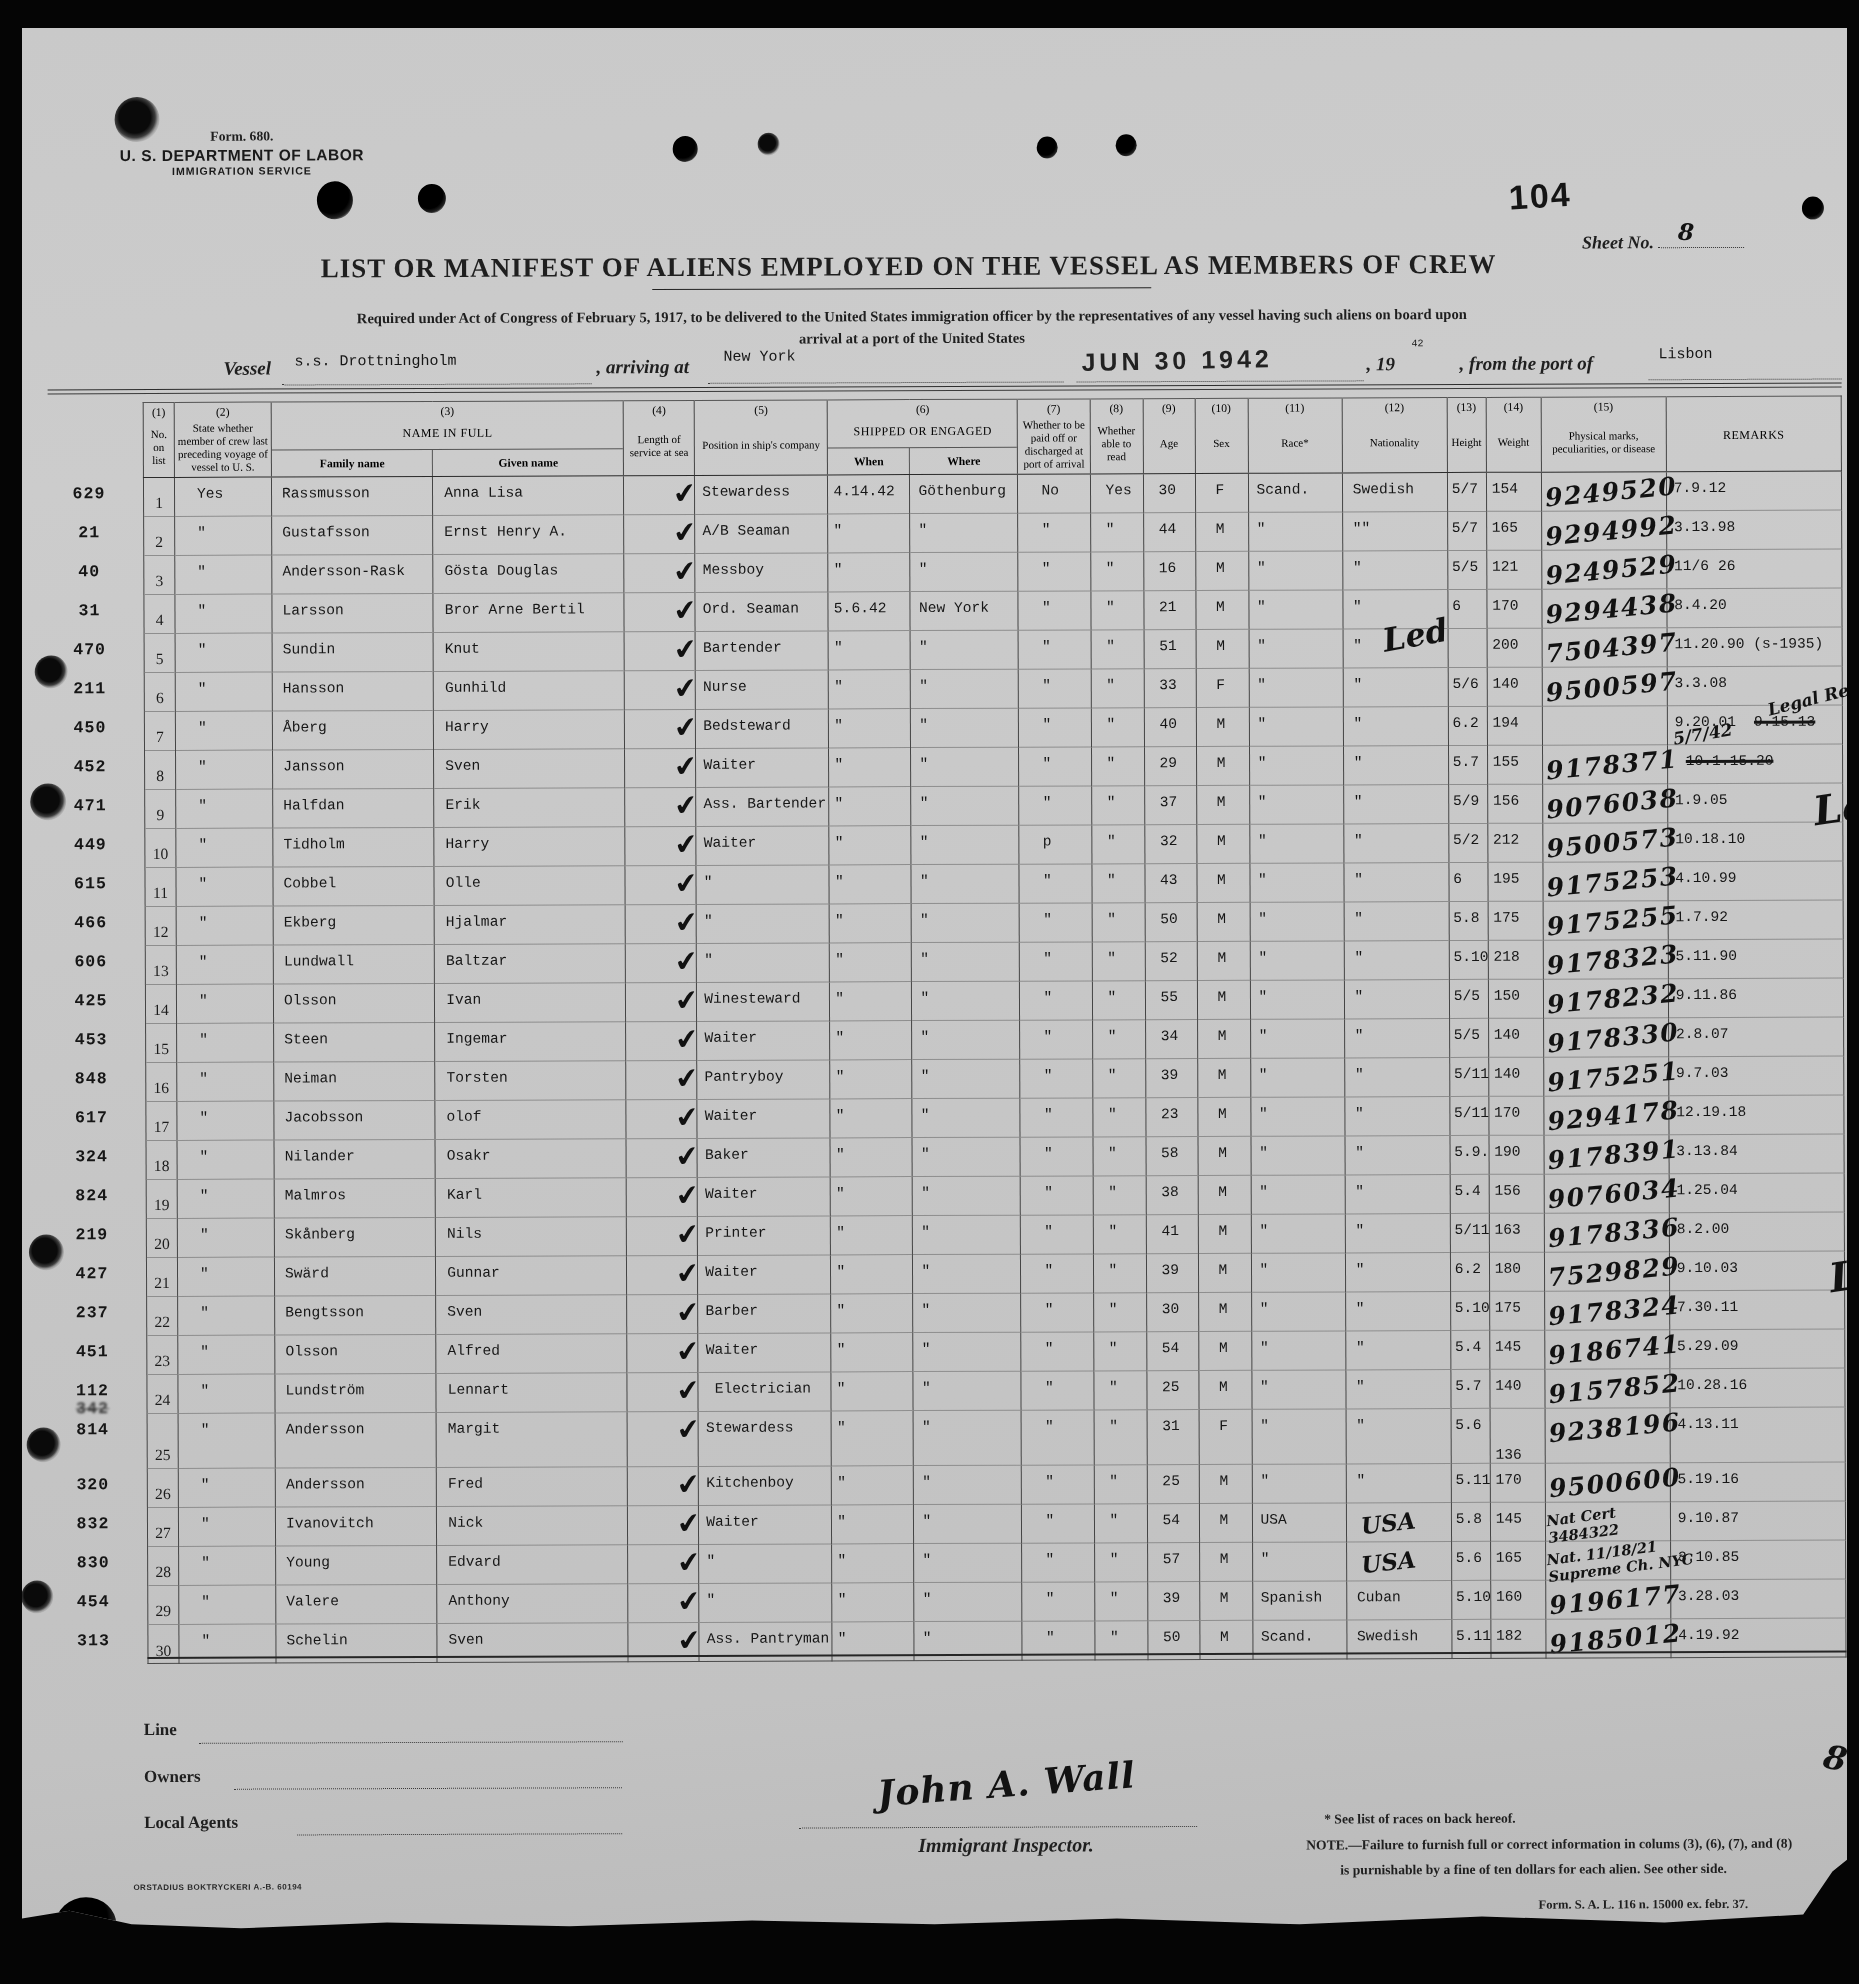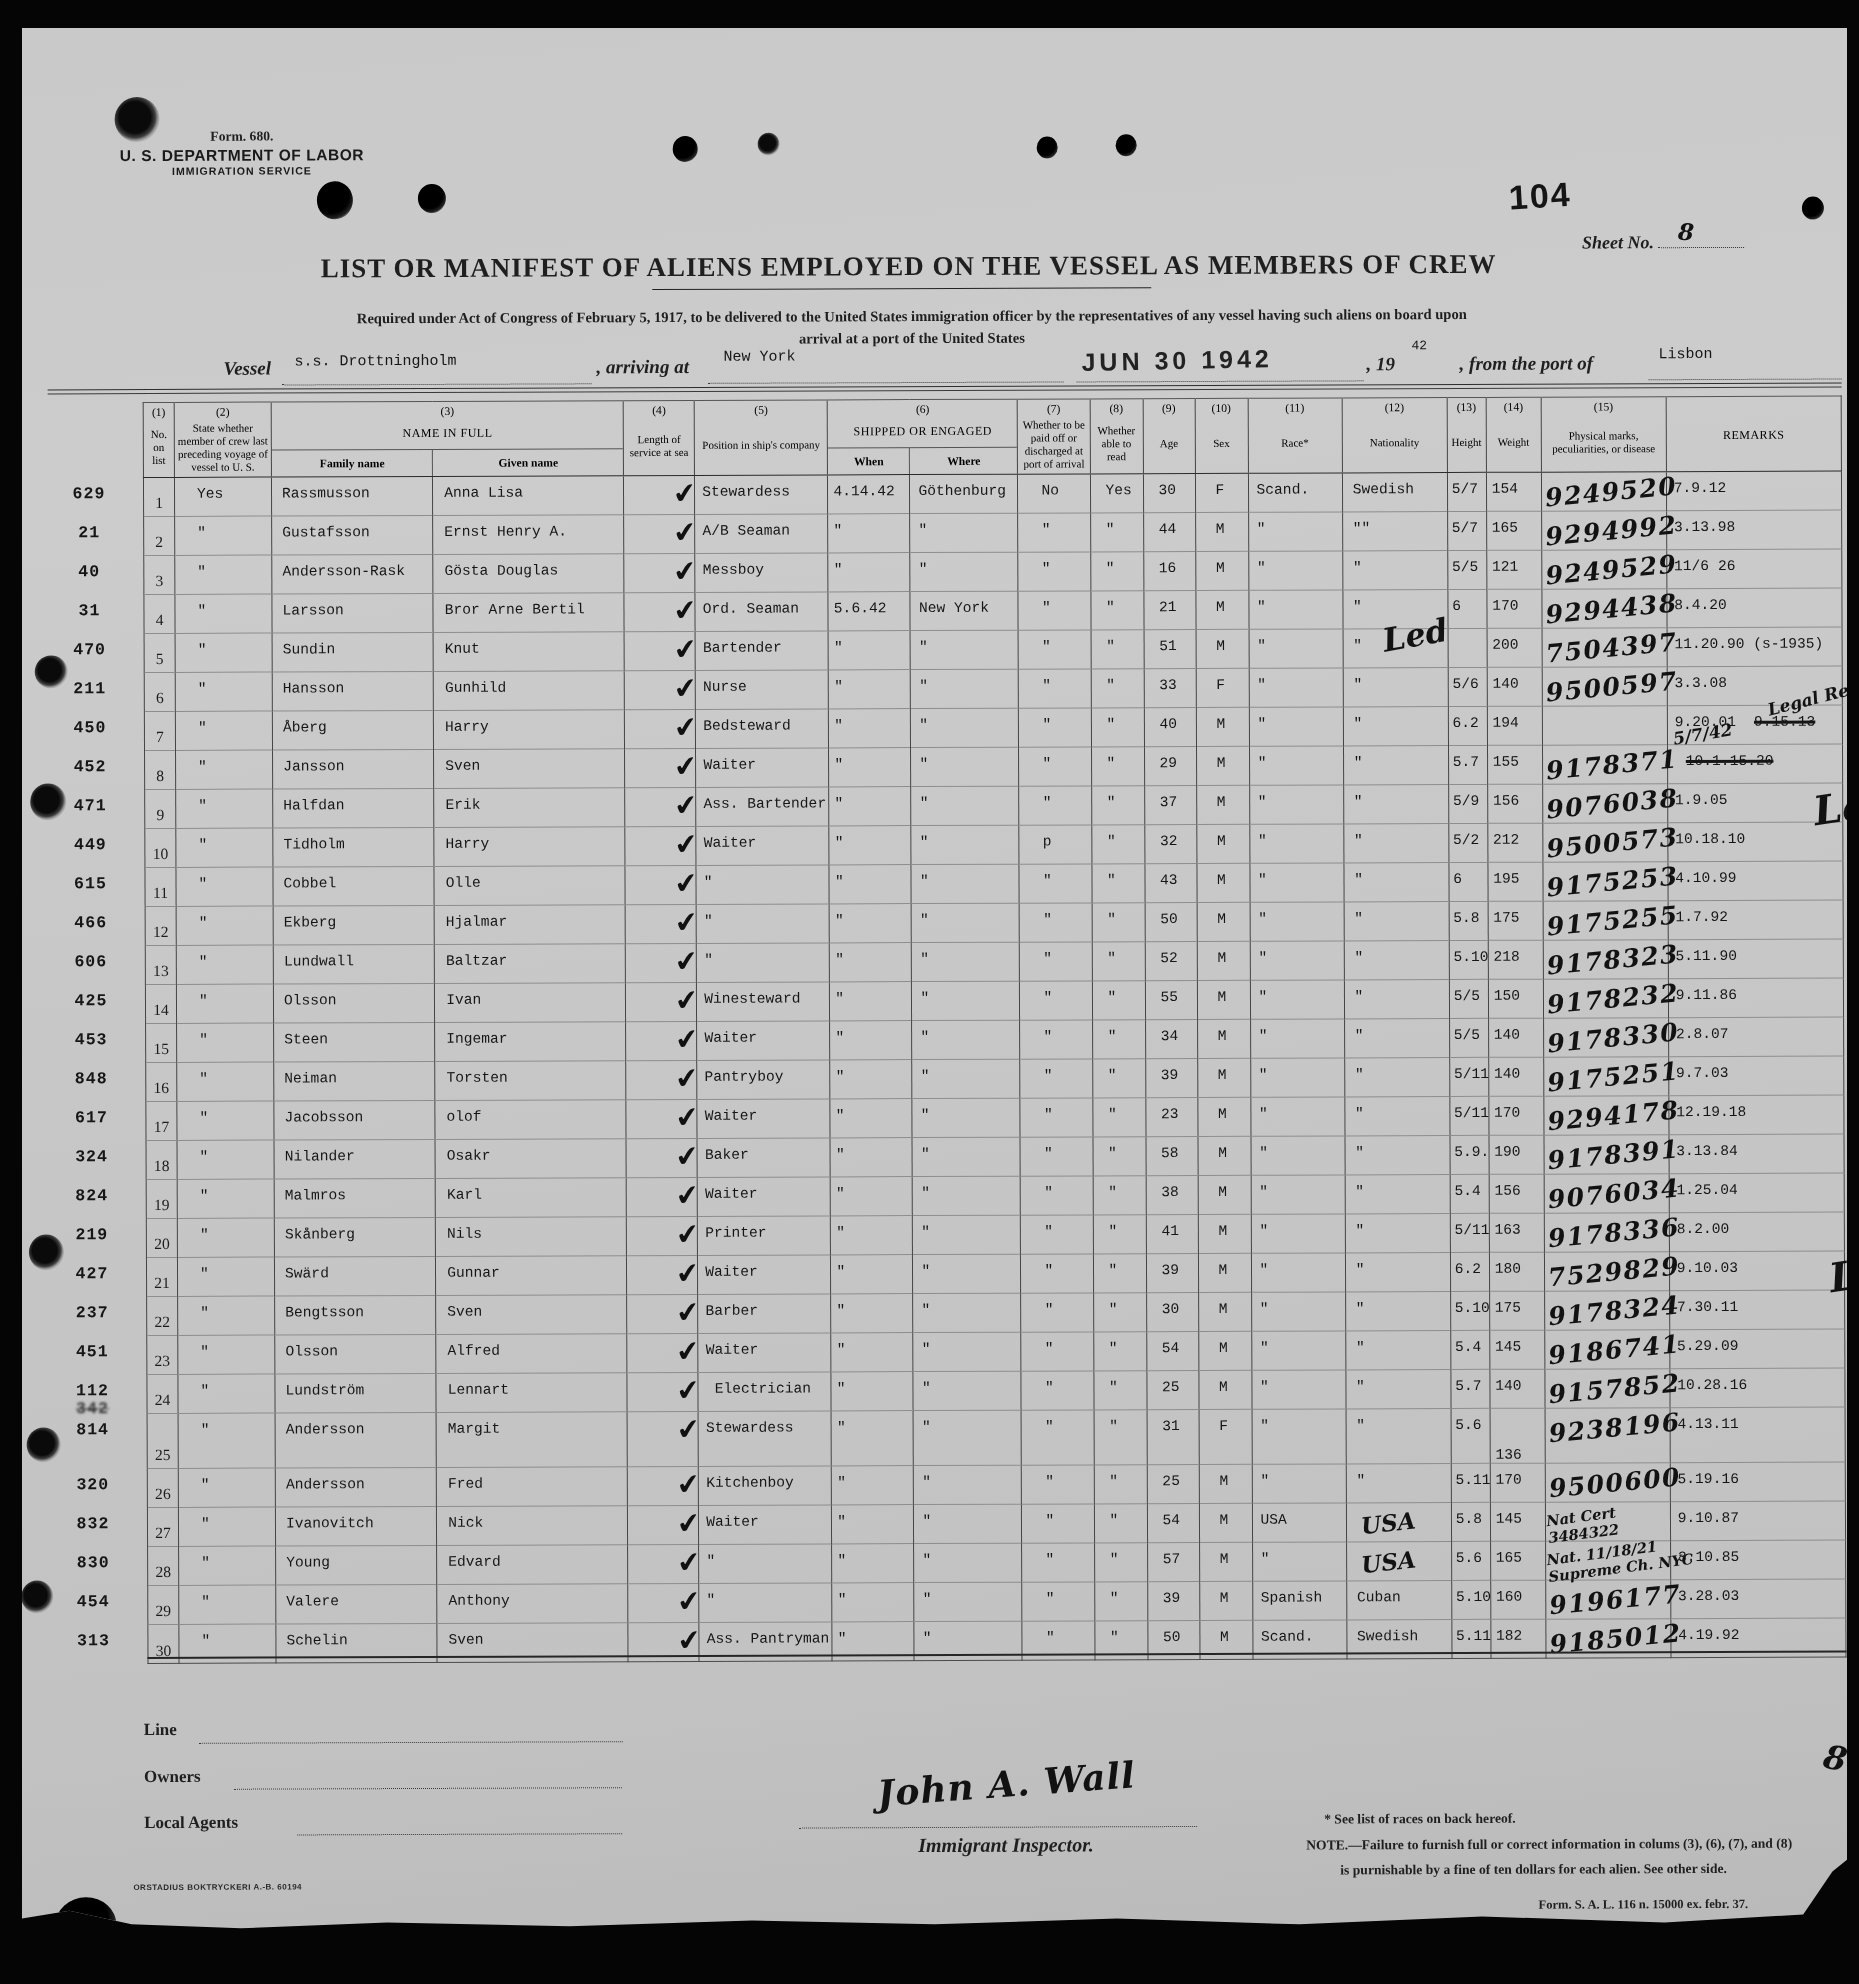--- a/index.html
+++ b/index.html
@@ -36,21 +36,21 @@
   .vlabel{font-size:19px;}
   .vessel-label{left:204px;top:327px;}
   .vessel-value{left:275px;top:323px;font-size:15px;}
   .dl1{left:262px;top:353px;width:310px;}
   .arriving-label{left:577px;top:327px;}
   .arriving-value{left:704px;top:320px;font-size:15px;}
   .dl2{left:688px;top:353px;width:356px;}
   .date-stamp{left:1062px;top:319px;font-size:25px;font-weight:bold;letter-spacing:4px;transform:rotate(-1deg);color:#222;}
   .dl3{left:1057px;top:353px;width:287px;}
   .year-label{left:1347px;top:327px;}
-  .year-value{left:1392px;top:312px;font-size:13px;}
+  .year-value{left:1392px;top:312px;font-size:10px;}
   .port-label{left:1440px;top:327px;}
   .port-value{left:1639px;top:321px;font-size:15px;}
   .dl4{left:1629px;top:353px;width:193px;}
   .dbl-rule{left:28px;top:358px;width:1794px;height:3px;border-top:1.5px solid #2d2d2d;border-bottom:1px solid #3a3a3a;}
 
   
   table.manifest{position:absolute;left:123px;top:371px;width:1699px;border-collapse:collapse;table-layout:fixed;}
   table.manifest td,table.manifest th{border-left:0.5px solid #454545;padding:0;vertical-align:top;overflow:visible;}
   table.manifest tr>*:last-child{border-right:0.5px solid #454545;}
   thead th{border-top:0.5px solid #555;border-bottom:1.5px solid #2b2b2b;font-weight:normal;}

